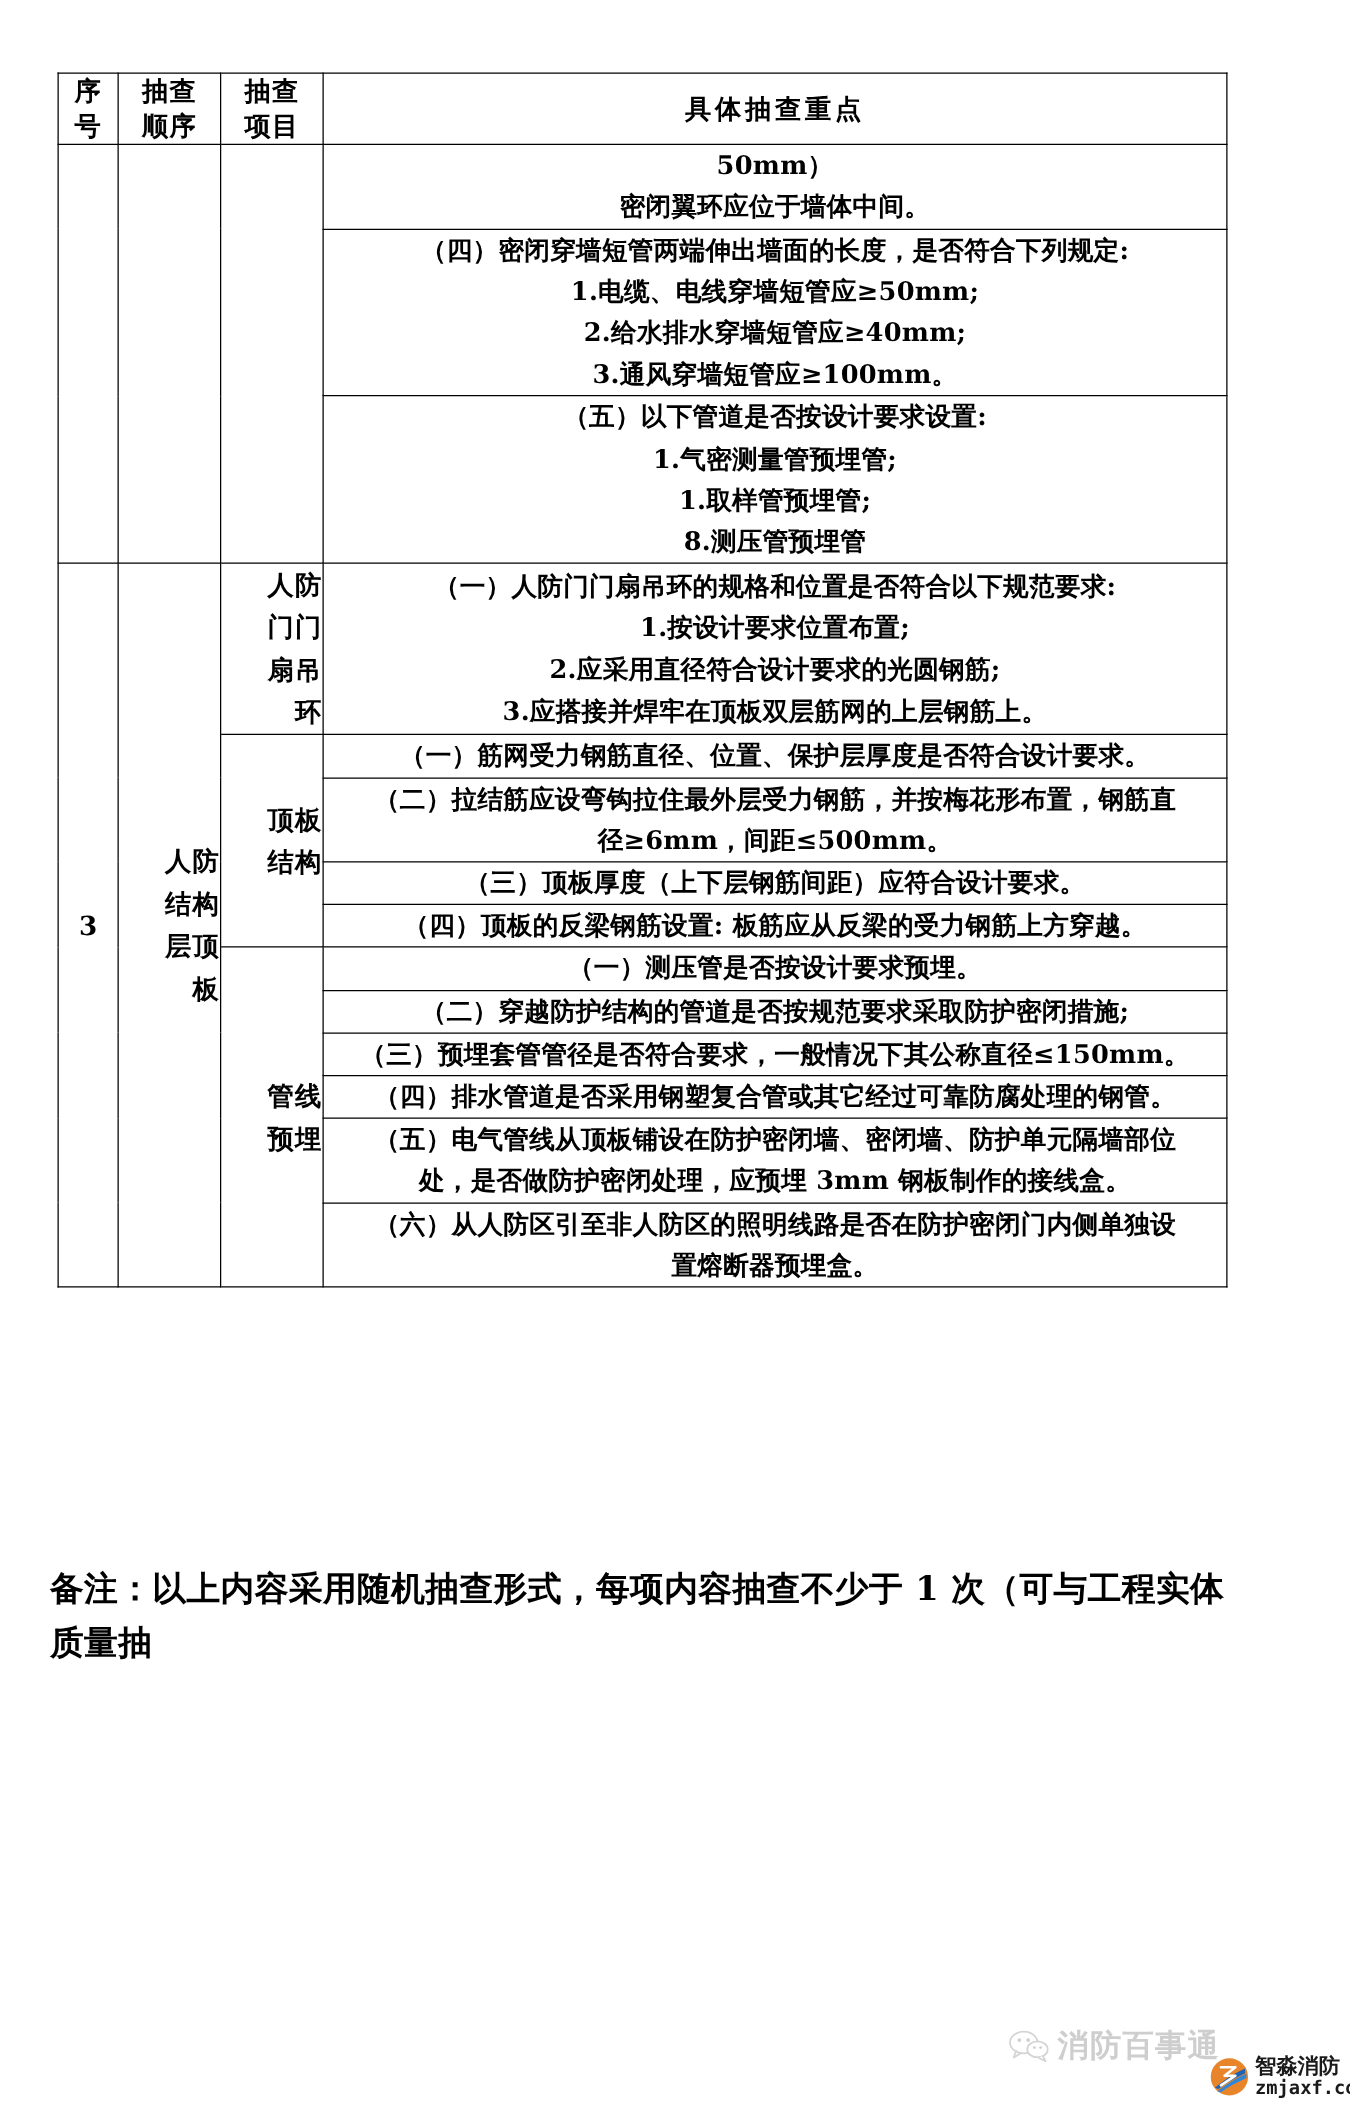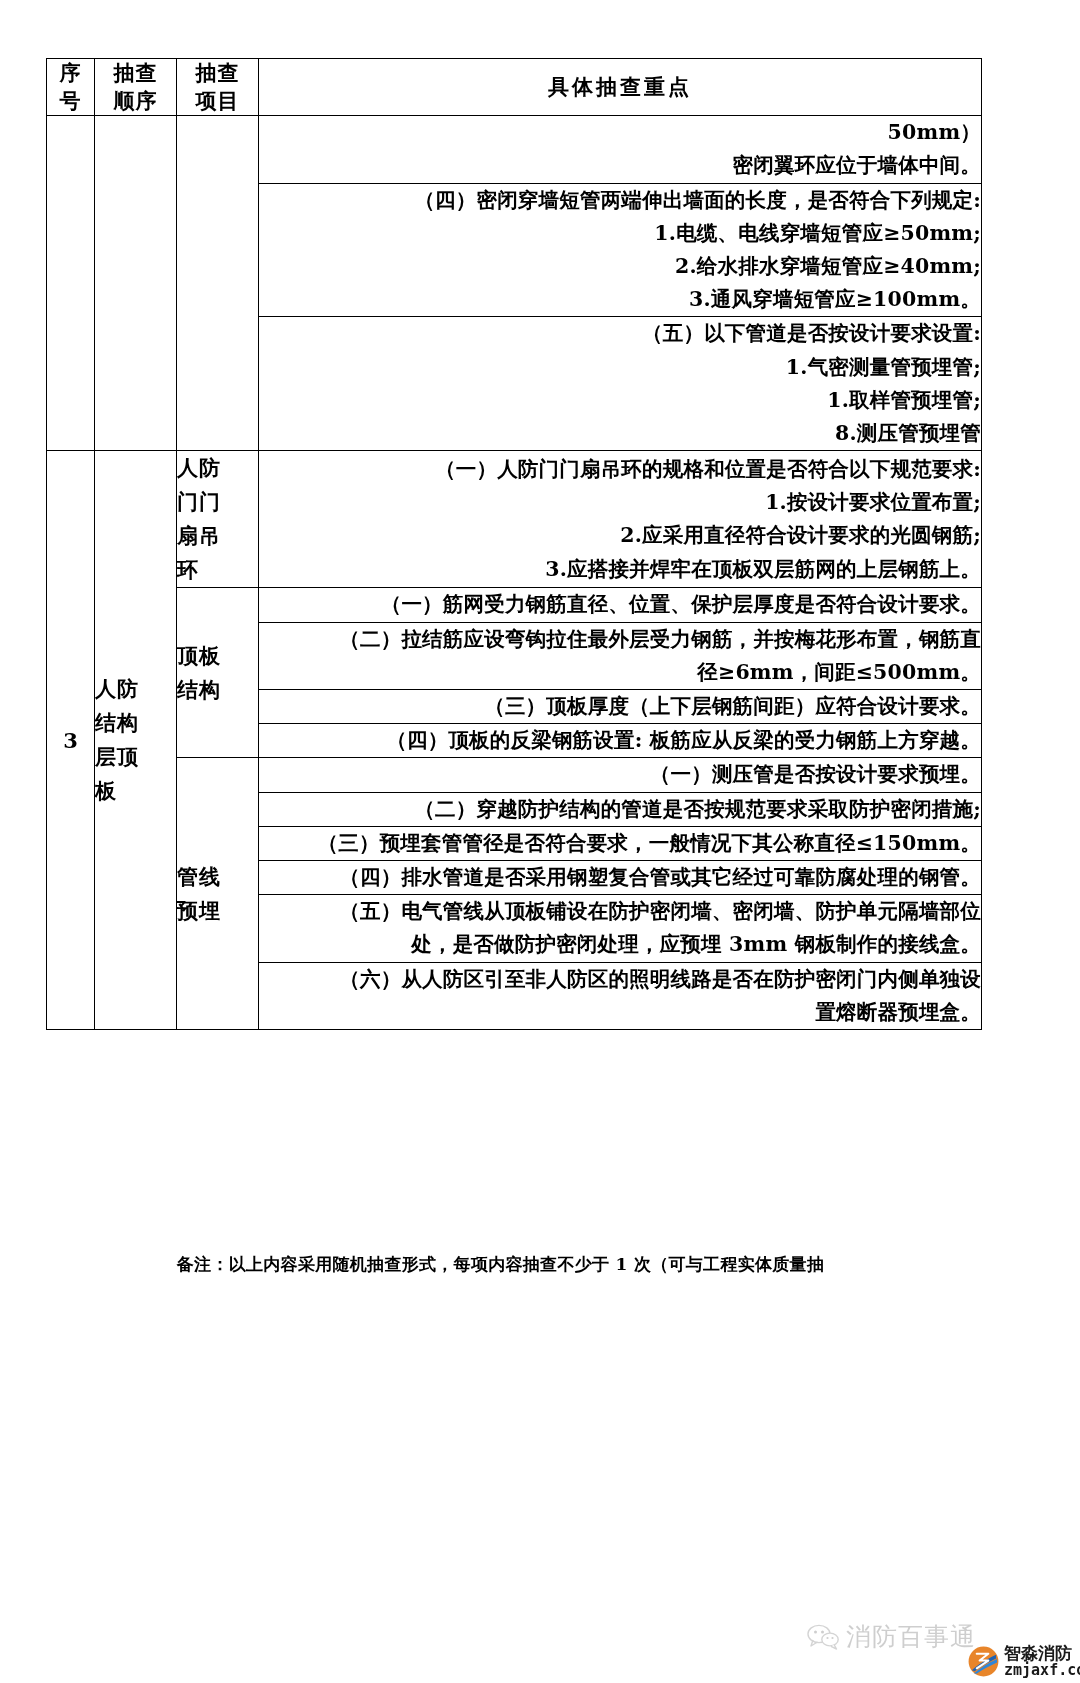--- a/index.html
+++ b/index.html
@@ -55,73 +55,73 @@
   }
   .hd-wide {
     text-align: center;
     font-size: 21px;
     letter-spacing: 3px;
     border-radius: 25px;
   }
 
   
   .vlabel {
-    text-align: left;
+    text-align: right;
     font-size: 21px;
     line-height: 1.62;
     letter-spacing: 1px;
     padding: 4px 2px;
     margin-left: 23px;
   }
   .vlabel span { display: block; }
 
   .serial {
     text-align: center;
     font-size: 21px;
   }
 
   
   .detail {
     font-size: 20.5px;
     line-height: 1.62;
     padding: 5px 10px 6px 12px;
-    text-align: right;
+    text-align: center;
     letter-spacing: 0.2px;
   }
   .detail p { margin: 0; }
 
   
   .note {
     position: absolute;
-    left: 28px;
+    left: 40px;
     top: 1251px;
     width: 945px;
-    font-size: 17px;
+    font-size: 27px;
     font-weight: 700;
     line-height: 1.58;
     letter-spacing: 0.3px;
-    text-align: center;
+    text-align: left;
   }
   .note p { margin: 0; }
 
   
   .wm-wechat {
     position: absolute;
     left: 807px;
     top: 1620px;
     display: flex;
     align-items: center;
     gap: 7px;
     opacity: 0.42;
   }
   .wm-wechat .bubble-icon { width: 32px; height: 26px; display:block; }
   .wm-wechat .wm-text {
     font-size: 25px;
     color: #8d8d8d;
-    font-weight: 400;
+    font-weight: 700;
     letter-spacing: 1px;
     font-family: "DejaVu Sans", "Liberation Sans", sans-serif;
   }
 
   .wm-zmjaxf {
     position: absolute;
     left: 968px;
     top: 1645px;
     display: flex;
     align-items: center;

